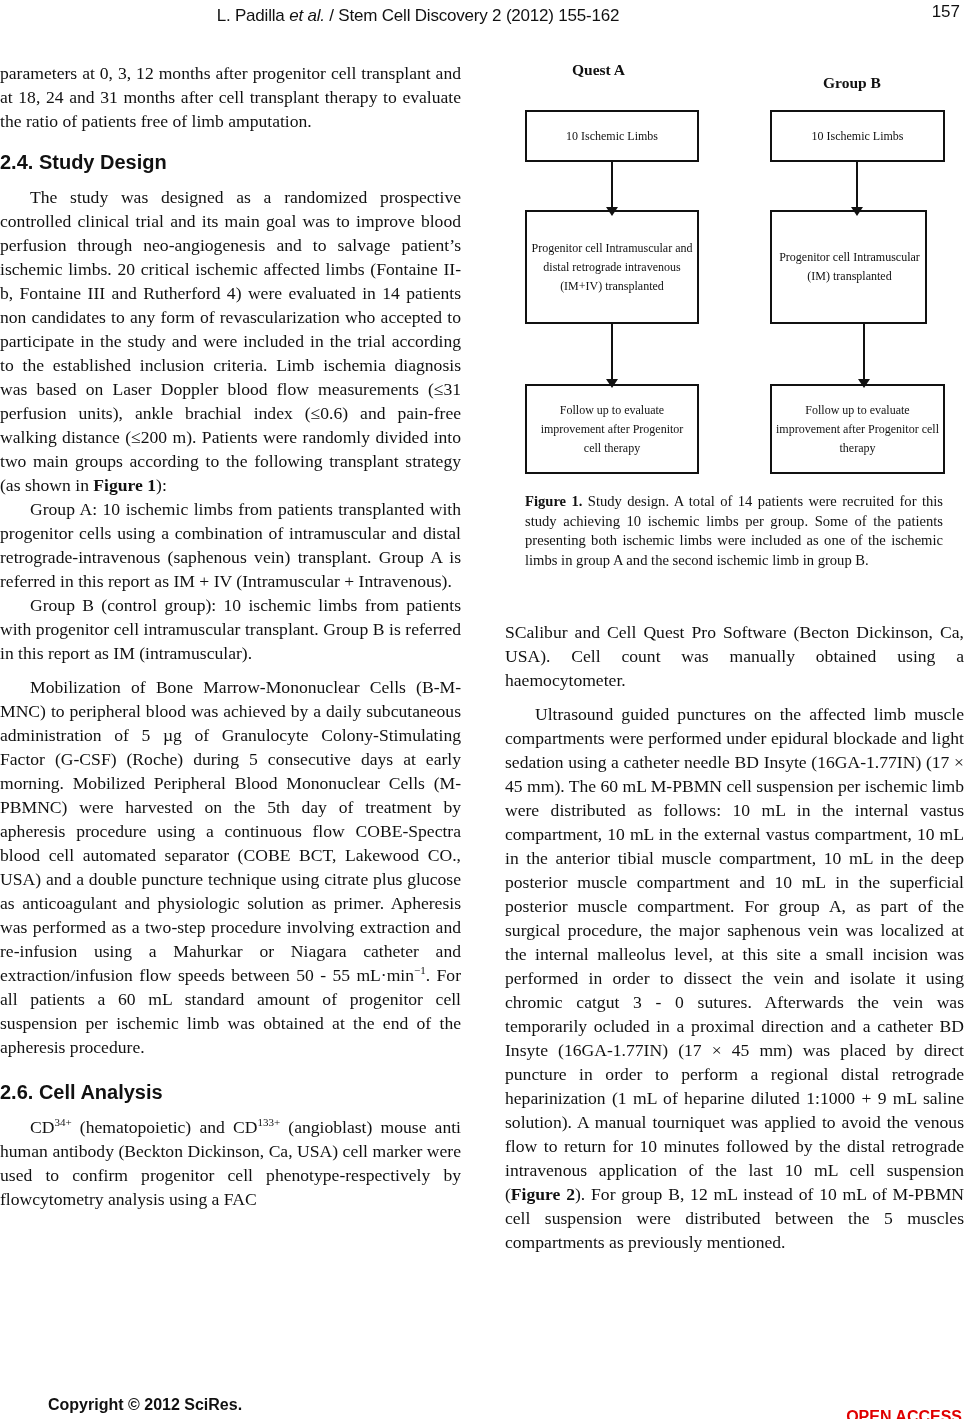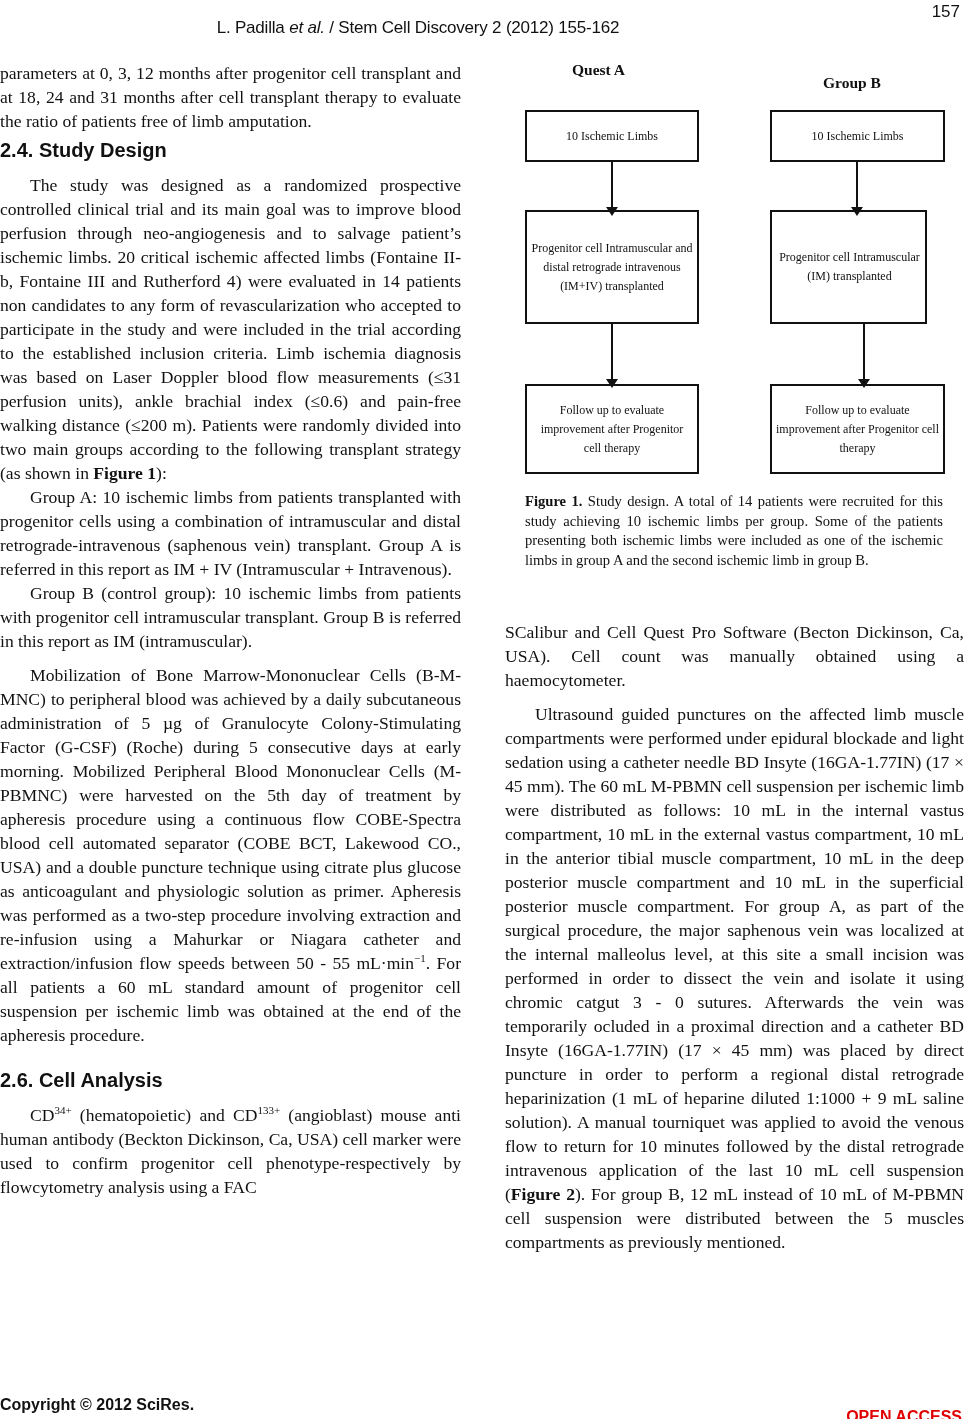--- a/index.html
+++ b/index.html
@@ -1,19 +1,19 @@
 <!DOCTYPE html>
 <html><head>
 <meta charset="utf-8">
 <style>
   html, body { margin: 0; padding: 0; background: #ffffff; }
   body { width: 968px; height: 1419px; position: relative; overflow: hidden; color: #111; }
 
   .running-head { position: absolute; top: 2px; left: 0; width: 968px; height: 22px; font-family: "Liberation Sans", sans-serif; font-size: 17px; }
-  .running-head .title { position: absolute; left: 0; width: 836px; text-align: center; top: 16px; letter-spacing: -0.2px; }
+  .running-head .title { position: absolute; left: 0; width: 836px; text-align: center; top: 4px; letter-spacing: -0.2px; }
   .running-head .page-num { position: absolute; right: 8px; top: 0; }
 
   .col { position: absolute; top: 56px; }
   .col-left { left: 0; width: 461px; }
   .col-right { left: 505px; width: 459px; }
 
   p.body { font-family: "Liberation Serif", serif; font-size: 17.6px; line-height: 24px; margin: 0; text-align: justify; text-align-last: left; hyphens: none; }
   p.body.indent { text-indent: 30px; }
   h2.sec { font-family: "Liberation Sans", sans-serif; font-weight: bold; font-size: 20px; margin: 0; line-height: 26px; }
   sup { font-size: 11px; line-height: 0; vertical-align: super; }
@@ -22,35 +22,35 @@
   .figure { position: absolute; left: 505px; top: 56px; width: 459px; height: 430px; }
   .fig-group-label { position: absolute; font-family: "Liberation Serif", serif; font-weight: bold; font-size: 15.5px; }
   .fig-box { position: absolute; border: 2px solid #111; box-sizing: border-box; display: flex; align-items: center; justify-content: center; text-align: center; font-family: "Liberation Serif", serif; font-size: 12px; line-height: 19px; padding: 2px 4px; }
   .fig-arrow { position: absolute; width: 2px; background: #111; }
   .fig-arrow::after { content: ""; position: absolute; left: -5px; bottom: -2px; border-left: 6px solid transparent; border-right: 6px solid transparent; border-top: 9px solid #111; }
 
   .caption { position: absolute; left: 525px; top: 492px; width: 418px; font-family: "Liberation Serif", serif; font-size: 14.6px; line-height: 19.6px; text-align: justify; text-align-last: left; }
   .caption b { font-weight: bold; }
 
   .footer { position: absolute; top: 1396px; left: 0; width: 968px; height: 22px; font-family: "Liberation Sans", sans-serif; font-weight: bold; font-size: 16px; }
-  .footer .copy { position: absolute; left: 0; top: 0; color: #111; }
+  .footer .copy { position: absolute; left: 0; top: 0; color: #111; padding-left: 48px; }
   .footer .oa { position: absolute; right: 6px; top: 12px; color: #e00000; }
 </style>
 </head>
 <body>
 
 <div class="running-head">
   <div class="title"><span>L. Padilla </span><i>et al.</i><span> / Stem Cell Discovery 2 (2012) 155-162</span></div>
   <div class="page-num">157</div>
 </div>
 
 <div class="col col-left">
   <p class="body" style="margin-top:5px;">parameters at 0, 3, 12 months after progenitor cell transplant and at 18, 24 and 31 months after cell transplant therapy to evaluate the ratio of patients free of limb amputation.</p>
 
-  <h2 class="sec" style="margin-top:4px;">2.4. Study Design</h2>
+  <h2 class="sec" style="margin-top:16px;">2.4. Study Design</h2>
 
   <p class="body indent" style="margin-top:10px;"><span>The study was designed as a randomized prospective controlled clinical trial and its main goal was to improve blood perfusion through neo-angiogenesis and to salvage patient’s ischemic limbs. 20 critical ischemic affected limbs (Fontaine II-b, Fontaine III and Rutherford 4) were evaluated in 14 patients non candidates to any form of revascularization who accepted to participate in the study and were included in the trial according to the established inclusion criteria. Limb ischemia diagnosis was based on Laser Doppler blood flow measurements (≤31 perfusion units), ankle brachial index (≤0.6) and pain-free walking distance (≤200 m). Patients were randomly divided into two main groups according to the following transplant strategy (as shown in </span><b>Figure 1</b><span>):</span></p>
 
   <p class="body indent">Group A: 10 ischemic limbs from patients transplanted with progenitor cells using a combination of intramuscular and distal retrograde-intravenous (saphenous vein) transplant. Group A is referred in this report as IM + IV (Intramuscular + Intravenous).</p>
   <p class="body indent">Group B (control group): 10 ischemic limbs from patients with progenitor cell intramuscular transplant. Group B is referred in this report as IM (intramuscular).</p>
 
 
   <p class="body indent" style="margin-top:10px;"><span>Mobilization of Bone Marrow-Mononuclear Cells (B-M-MNC) to peripheral blood was achieved by a daily subcutaneous administration of 5 µg of Granulocyte Colony-Stimulating Factor (G-CSF) (Roche) during 5 consecutive days at early morning. Mobilized Peripheral Blood Mononuclear Cells (M-PBMNC) were harvested on the 5th day of treatment by apheresis procedure using a continuous flow COBE-Spectra blood cell automated separator (COBE BCT, Lakewood CO., USA) and a double puncture technique using citrate plus glucose as anticoagulant and physiologic solution as primer. Apheresis was performed as a two-step procedure involving extraction and re-infusion using a Mahurkar or Niagara catheter and extraction/infusion flow speeds between 50 - 55 mL·min</span><sup>−1</sup><span>. For all patients a 60 mL standard amount of progenitor cell suspension per ischemic limb was obtained at the end of the apheresis procedure.</span></p>
 
   <h2 class="sec" style="margin-top:20px;">2.6. Cell Analysis</h2>

